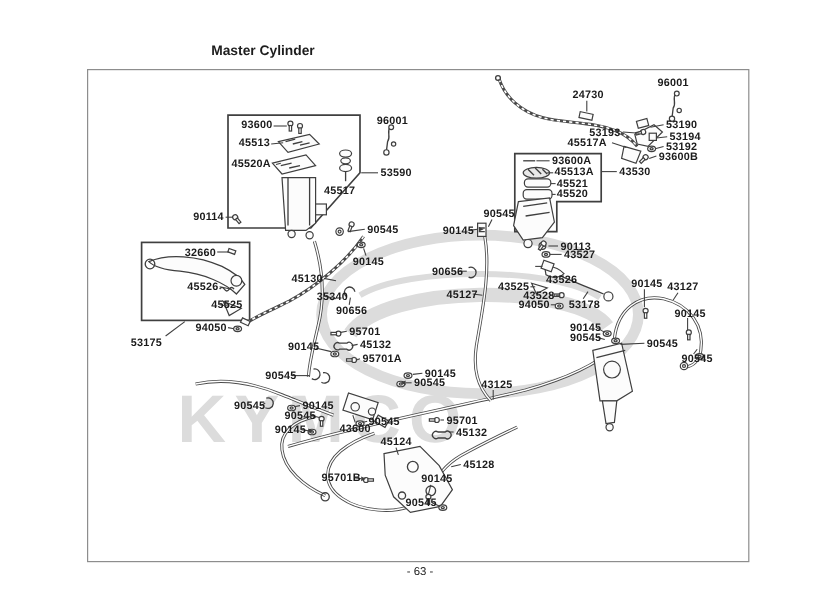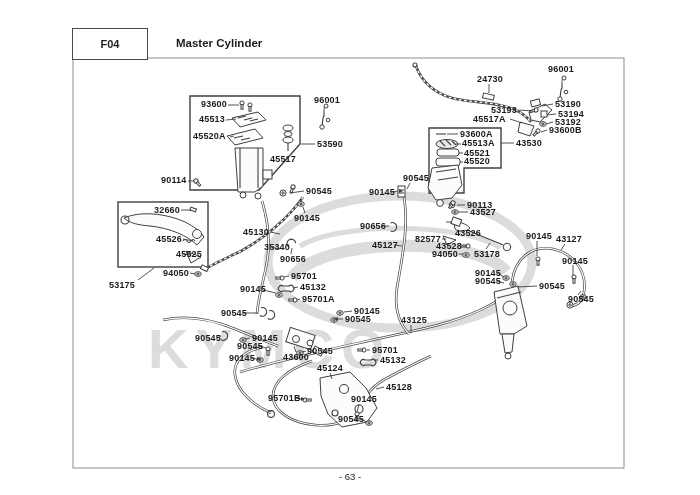--- a/index.html
+++ b/index.html
@@ -29,23 +29,20 @@
   .ah{fill:#3f3f3f;stroke:none;}
   .wm{fill:none;stroke:#dcdcdc;}
   .wmt{fill:#dcdcdc;font-weight:bold;font-size:56px;letter-spacing:7px;
        font-family:"Liberation Sans",sans-serif;}
 </style>
 </head>
 <body>
 
 <div class="page">
 
-  <div class="code-box">
-    <span>F04</span>
-  </div>
   <div class="title">Master Cylinder</div>
 
   <svg class="art" width="700" height="495" viewBox="0 0 700 495">
     <defs>
       <g id="g-bolt">
           <circle r="2.1" class="pg"></circle>
           <rect x="-1" y="1.6" width="2" height="4.6" class="pg"></rect>
         </g>
       <g id="g-washer">
           <ellipse rx="3.3" ry="2.3" class="pg"></ellipse>
@@ -327,21 +324,21 @@
       <div class="part-label" style="left: 555px; top: 118px;">53192</div>
       <div class="part-label" style="left: 549px; top: 126px;">93600B</div>
       <div class="part-label" style="left: 516px; top: 139px;">43530</div>
       <div class="part-label" style="left: 460px; top: 130px;">93600A</div>
       <div class="part-label" style="left: 462px; top: 139px;">45513A</div>
       <div class="part-label" style="left: 464px; top: 149px;">45521</div>
       <div class="part-label" style="left: 464px; top: 157px;">45520</div>
       <div class="part-label" style="left: 467px; top: 201px;">90113</div>
       <div class="part-label" style="left: 470px; top: 208px;">43527</div>
       <div class="part-label" style="left: 427px; top: 229px; margin-left: 28px;">43526</div>
-      <div class="part-label" style="left: 415px; top: 235px;">82577</div>
+      <div class="part-label" style="left: 415px; top: 235px;">43525</div>
       <div class="part-label" style="left: 436px; top: 242px;">43528</div>
       <div class="part-label" style="left: 432px; top: 250px;">94050</div>
       <div class="part-label" style="left: 474px; top: 250px;">53178</div>
       <div class="part-label" style="left: 201px; top: 100px;">93600</div>
       <div class="part-label" style="left: 199px; top: 115px;">45513</div>
       <div class="part-label" style="left: 193px; top: 132px;">45520A</div>
       <div class="part-label" style="left: 270px; top: 155px;">45517</div>
       <div class="part-label" style="left: 317px; top: 140px;">53590</div>
       <div class="part-label" style="left: 314px; top: 96px;">96001</div>
       <div class="part-label" style="left: 161px; top: 176px;">90114</div>

